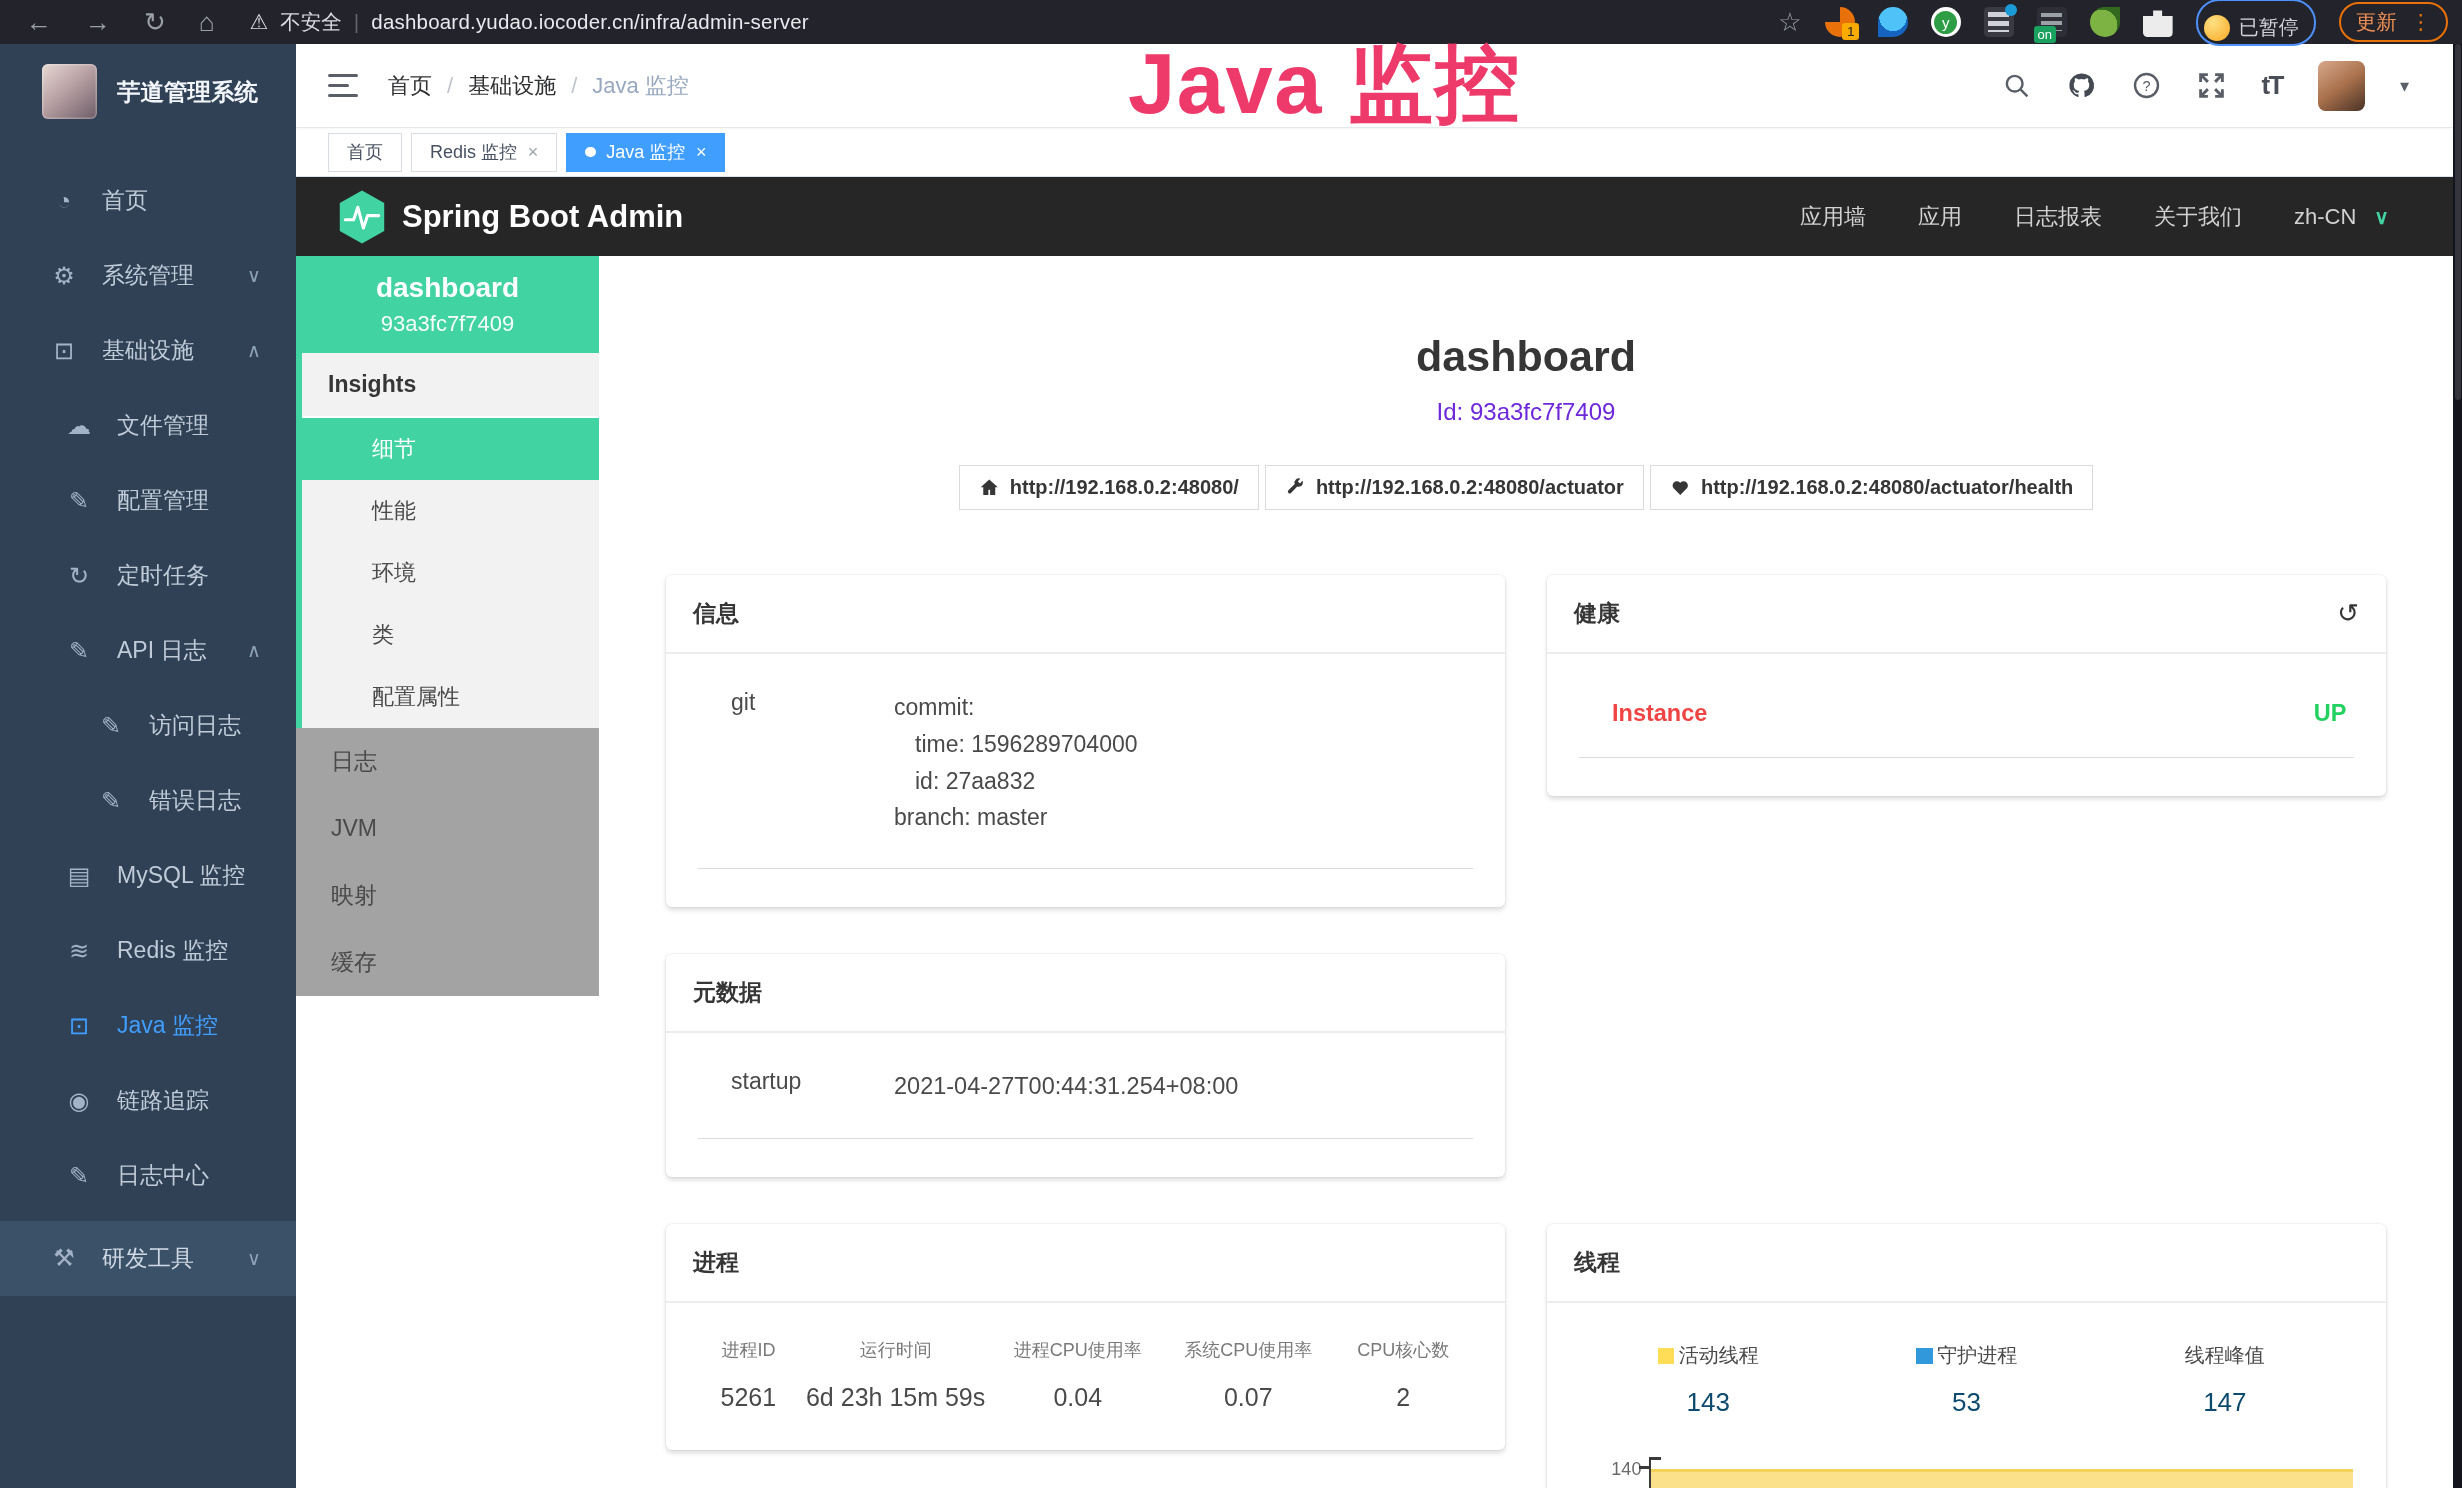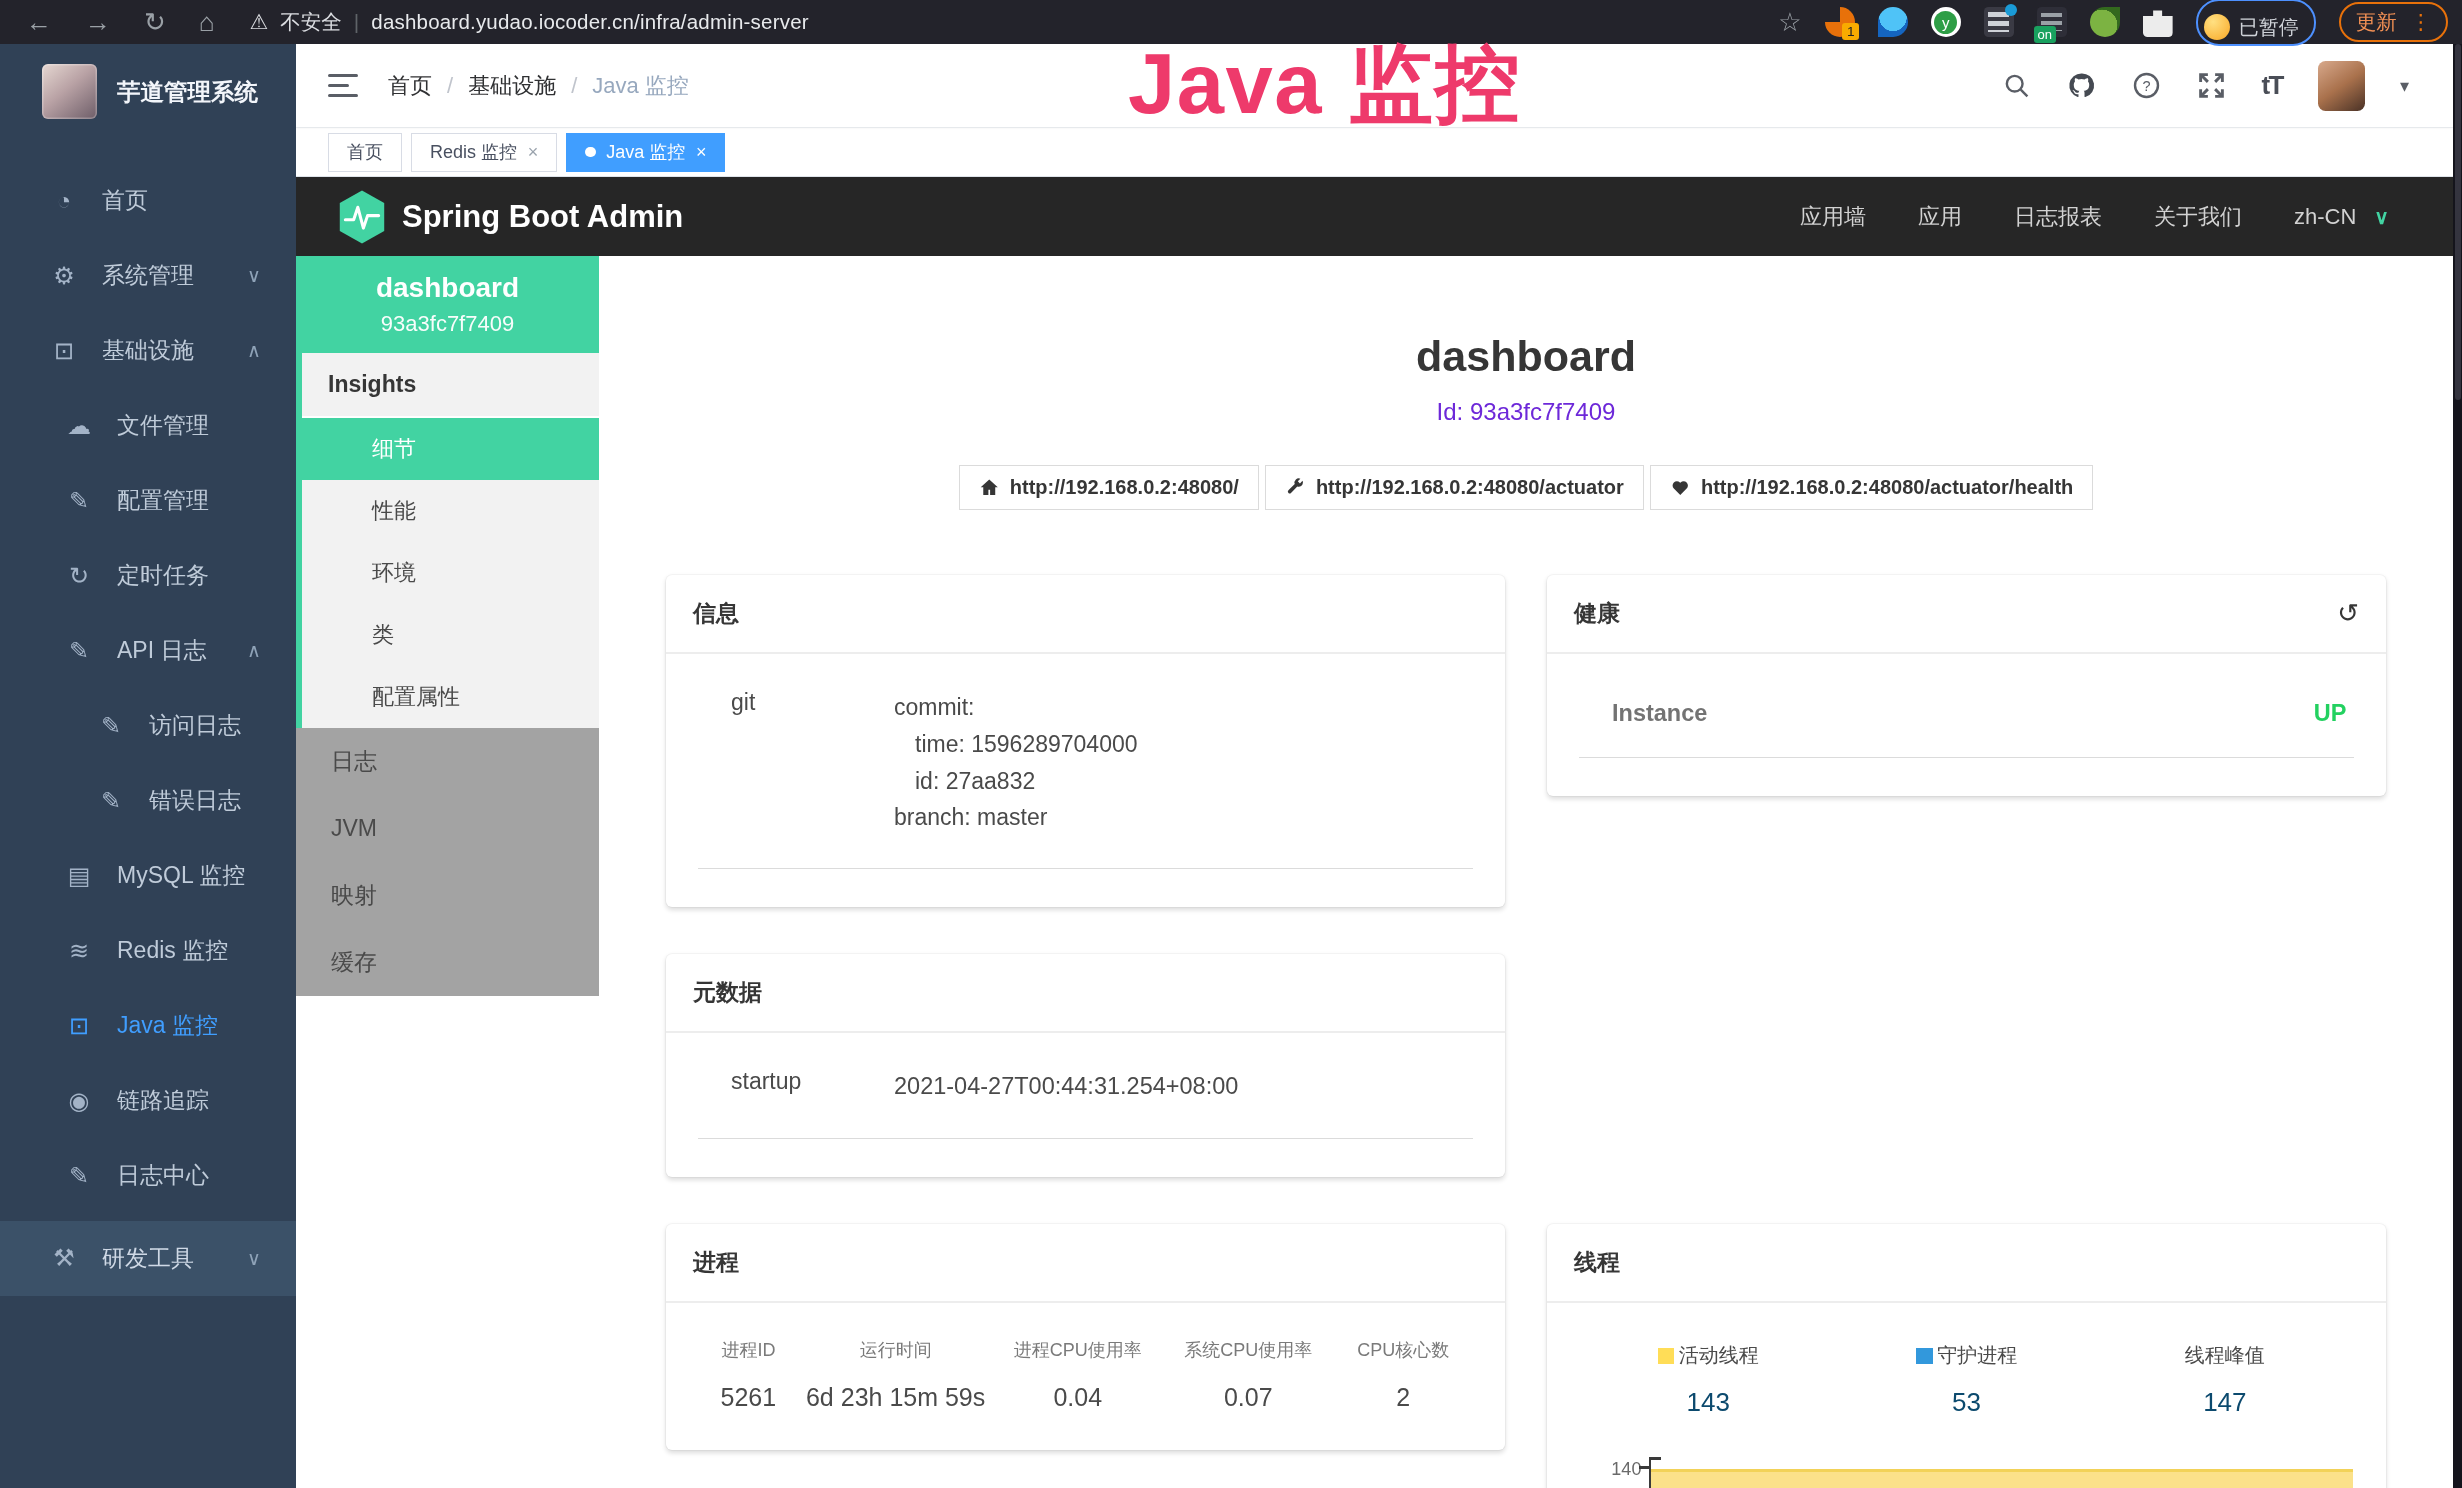--- a/index.html
+++ b/index.html
@@ -23,21 +23,21 @@
   .ext3 { background:#fff; display:flex; align-items:center; justify-content:center; }
   .ext3 i { width:23px; height:23px; border-radius:50%; background:#2e9e46; color:#fff; font-style:normal; font-size:15px; display:flex; align-items:center; justify-content:center; }
   .ext4 { background:linear-gradient(#3a3a44,#3a3a44); border-radius:4.6px; }
   .ext4::before { content:""; position:absolute; inset:4.6px; background:repeating-linear-gradient(#cfd2d8 0 4.6px, transparent 4.6px 9px); }
   .ext4::after { content:""; position:absolute; right:-3px; top:-3px; width:12px; height:12px; border-radius:50%; background:#1a9bd7; }
   .ext5 { background:#2e2e38; border-radius:4.6px; }
   .ext5::before { content:""; position:absolute; inset:6px 4.6px; background:repeating-linear-gradient(#9aa0a6 0 3.8px, transparent 3.8px 8.3px); }
   .ext5 b { position:absolute; left:-3px; bottom:-6px; background:#19a15f; color:#fff; font-size:13px; font-weight:normal; padding:0.8px 3.8px; border-radius:3px; }
   .ext6 { background:radial-gradient(circle at 40% 60%, #7cb342 0 60%, #33691e 61% 100%); border-radius:50% 0 50% 50%; }
   .ext7 { background:#ececec; clip-path:polygon(0 30%,35% 30%,35% 12%,65% 12%,65% 30%,100% 30%,100% 100%,0 100%); border-radius:4.6px; }
-  .paused-pill { display:flex; align-items:center; gap:9px; border:2.3px solid #4d90fe; border-radius:23px; padding:13px 15px 3px 6px; color:#cfd2d8; font-size:20px; }
+  .paused-pill { display:flex; align-items:flex-end; gap:9px; border:2.3px solid #4d90fe; border-radius:23px; padding:13px 15px 3px 6px; color:#cfd2d8; font-size:20px; }
   .emoji-face { width:26px; height:26px; border-radius:50%; background:radial-gradient(circle at 35% 30%, #ffe082, #f9a825); }
   .update-pill { display:flex; align-items:center; gap:13.7px; border:2.3px solid #e8710a; border-radius:21px; padding:3.8px 15px; font-size:20.5px; color:#f29054; }
   .update-pill .kebab { color:#e8710a; font-size:21px; }
 
   
   .sidebar { position:absolute; top:44px; left:0; width:296px; bottom:0; background:#304156; z-index:10; }
   .side-logo { display:flex; align-items:center; gap:20px; padding:20px 7.6px 18px 42px; }
   .logo-img { width:55px; height:55px; border-radius:6px; background:linear-gradient(140deg,#e6d8d2 0%,#b9a2a5 45%,#6d5d68 100%); box-shadow:inset 0 0 0 1.5px rgba(255,255,255,.25); }
   .side-title { font-size:23.5px; font-weight:bold; color:#f2f5fa; }
   .menu { margin-top:26px; }
@@ -101,21 +101,21 @@
   .cards { margin-top:65px; display:grid; grid-template-columns:1fr 1fr; column-gap:42px; row-gap:47px; align-items:start; }
   .card { background:#fff; border-radius:6px; box-shadow:0 2.3px 5.3px rgba(10,10,10,.14), 0 0 0 0.8px rgba(10,10,10,.04); }
   .card-head { display:flex; align-items:center; justify-content:space-between; padding:23px 27px; font-size:23px; font-weight:bold; color:#363636; border-bottom:2.3px solid #ededed; }
   .card-head .history { font-size:26px; font-weight:normal; color:#363636; }
   .card-body { padding:35px 32px 38px; }
   .kv { display:flex; padding:0 3px 32px 33px; border-bottom:1.5px solid #dbdbdb; }
   .kv-label { width:163px; flex:0 0 163px; font-size:23px; color:#4a4a4a; }
   .kv-value { flex:1; font-size:23px; color:#4a4a4a; line-height:1.6; }
   .val-line.indent { padding-left:21px; }
   .hrow { display:flex; justify-content:space-between; align-items:center; padding:10.6px 7.6px 30px 33px; border-bottom:1.5px solid #dbdbdb; }
-  .hrow .inst-label { font-size:23.5px; font-weight:bold; color:#737373; }
+  .hrow .inst-label { font-size:23.5px; font-weight:bold; color:#ef4444; }
   .hrow .up { font-size:23.5px; font-weight:bold; color:#23d160; }
   .meta-val { font-size:23.5px; }
 
   .ptable { width:100%; }
   .prow { display:grid; grid-template-columns:13% 25% 22% 22% 18%; text-align:center; }
   .prow.h div { font-size:18px; color:#7a7a7a; }
   .prow.v div { font-size:25px; color:#4a4a4a; margin-top:21px; }
 
   .legend { display:grid; grid-template-columns:1fr 1fr 1fr; text-align:center; margin-top:4.6px; }
   .leg-label { display:flex; align-items:center; justify-content:center; gap:4.6px; font-size:20px; color:#4a4a4a; }

